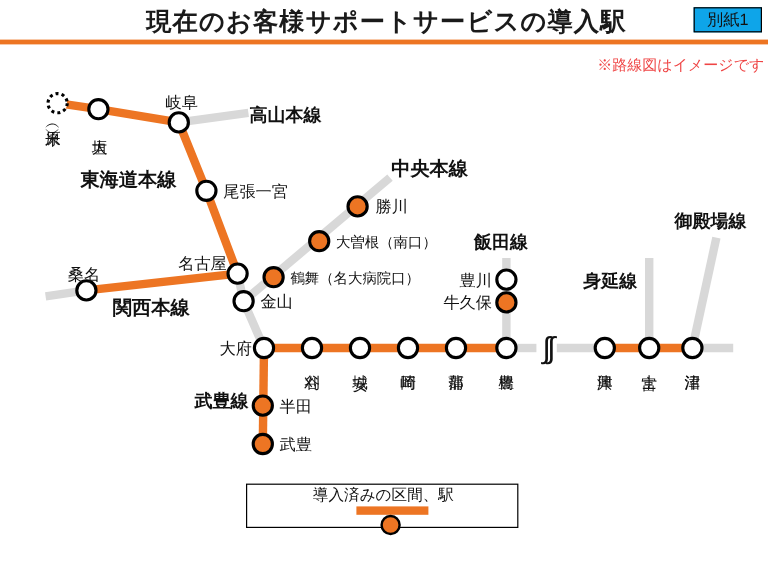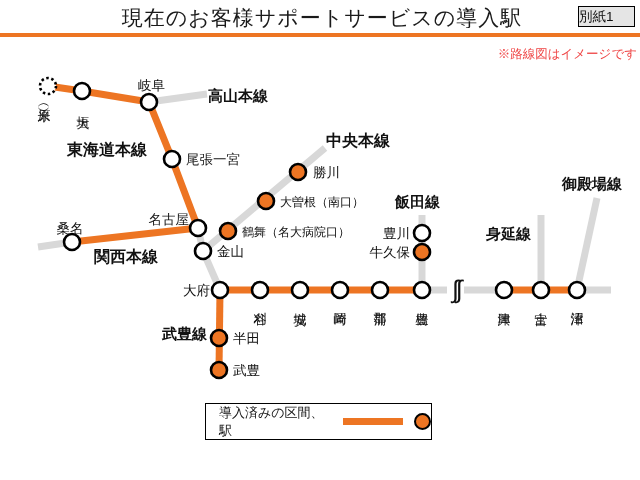--- a/index.html
+++ b/index.html
@@ -1,25 +1,25 @@
 <!DOCTYPE html>
 <html><head>
 <meta charset="utf-8">
 <style>
   html,body{margin:0;padding:0;}
   body{width:640px;height:480px;background:#fff;font-family:"Liberation Sans",sans-serif;color:#111;position:relative;overflow:hidden;}
   .page{position:absolute;inset:0;width:640px;height:480px;}
-  .title{position:absolute;left:4px;right:0;top:4px;margin:0;text-align:center;font-size:21px;font-weight:normal;letter-spacing:1px;color:#1a1a1a;}
-  .tag-box{position:absolute;right:5px;top:6px;width:55px;height:19px;border:1.5px solid #000;font-size:13.5px;line-height:19px;background:#e5e5e5;}
+  .title{position:absolute;left:4px;right:0;top:4px;margin:0;text-align:center;font-size:21px;font-weight:bold;letter-spacing:1px;color:#1a1a1a;}
+  .tag-box{position:absolute;right:5px;top:6px;width:55px;height:19px;border:1.5px solid #000;font-size:13.5px;line-height:19px;text-align:center;background:#0ea5e9;}
   .rule{position:absolute;left:0;right:0;top:33px;height:4px;}
   .note{position:absolute;right:3px;top:46px;font-size:12.5px;color:#ef4444;}
   svg{position:absolute;left:0;top:0;}
   svg text{font-family:"Liberation Sans",sans-serif;fill:#111;}
   svg text.vtext{writing-mode:vertical-rl;text-orientation:mixed;}
-  .legend{position:absolute;left:205px;top:403px;width:227px;height:37px;border:1.5px solid #000;box-sizing:border-box;display:flex;align-items:center;padding-left:13px;background:#fff;}
+  .legend{position:absolute;left:205px;top:403px;width:227px;height:37px;border:1.5px solid #000;box-sizing:border-box;display:flex;align-items:center;padding-left:2px;background:#fff;flex-direction:column;}
   .legend-label{font-size:13px;}
   .legend-line{width:60px;height:7px;margin-left:15px;flex:none;}
   .legend-dot{width:13px;height:13px;border-radius:50%;border:2.5px solid #000;margin-left:11px;flex:none;}
 </style>
 </head>
 <body>
 
 <div class="page">
   <h1 class="title">現在のお客様サポートサービスの導入駅</h1>
   <div class="tag-box">別紙1</div>

